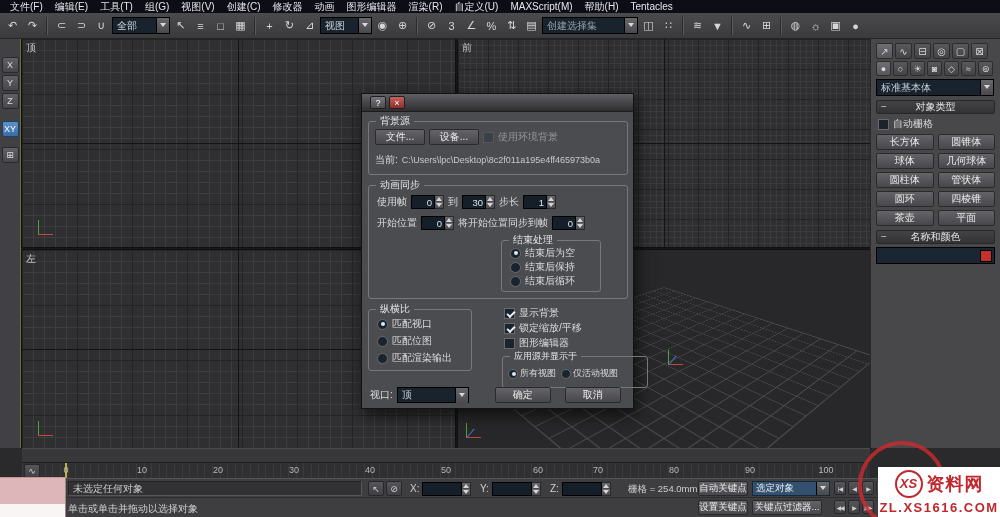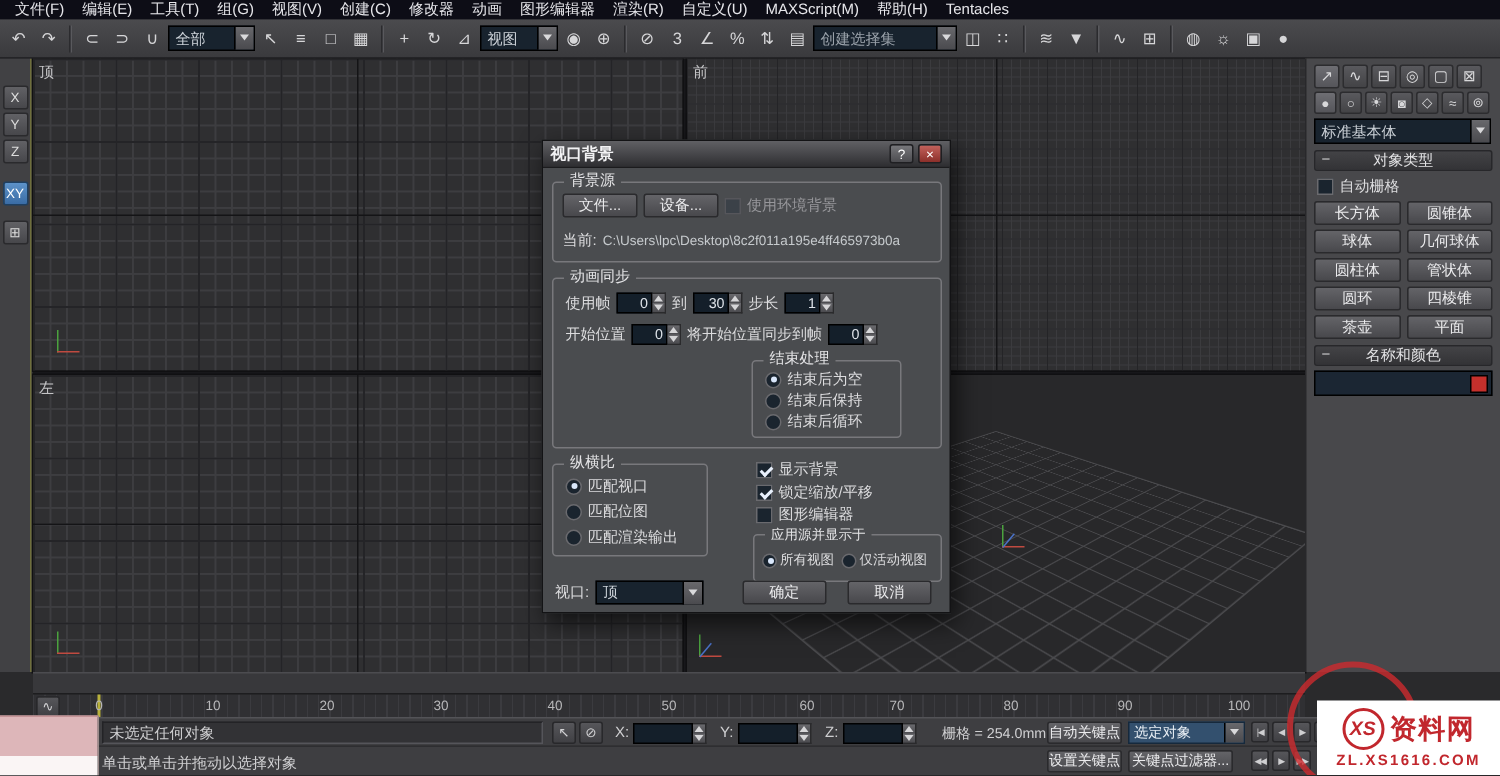--- a/index.html
+++ b/index.html
@@ -94,21 +94,21 @@
 
 .pinkwin{left:0;top:477px;width:66px;height:40px;z-index:70;border-right:1px solid #9a8a8a}
 .pinktop{position:absolute;left:0;top:0;width:100%;height:27px;background:#ddb6b9;border-top:1px solid #c49396}
 .pinkbot{position:absolute;left:0;top:27px;width:100%;height:13px;background:#faf5f5}
 .wm{left:850px;top:427px;width:150px;height:90px;z-index:100;pointer-events:none}
 .wmring{position:absolute;left:8px;top:14px;width:88px;height:88px;border:4px solid rgba(205,42,46,.8);border-radius:50%}
 .wmbox{position:absolute;left:28px;top:40px;width:122px;height:50px;background:#fff;display:flex;flex-direction:column;align-items:center;justify-content:center}
 .wmrow{display:flex;align-items:center;gap:4px}
 .wmlogo{width:28px;height:28px;border:2px solid #c1272d;border-radius:50%;color:#c1272d;font-weight:bold;font-style:italic;font-size:13px;display:flex;align-items:center;justify-content:center}
 .wmbrand{color:#c1272d;font-weight:bold;font-size:18px;letter-spacing:1px}
-.wmurl{color:#c1272d;font-weight:bold;font-size:10px;letter-spacing:1.5px;margin-top:2px}
+.wmurl{color:#c1272d;font-weight:bold;font-size:13px;letter-spacing:1.5px;margin-top:2px}
 </style>
 </head>
 <body>
 
 <div class="abs" style="left:0;top:0;width:1000px;height:517px;background:#2a2a2c">
 
   <div class="abs menubar">
     <span class="mi">文件(F)</span>
     <span class="mi">编辑(E)</span>
     <span class="mi">工具(T)</span>
@@ -348,21 +348,20 @@
     <span class="slab" style="left:68px;top:4px">单击或单击并拖动以选择对象</span>
     <span class="btn sbtn" style="left:698px;top:2px;width:50px">设置关键点</span>
     <span class="btn sbtn" style="left:752px;top:2px;width:70px">关键点过滤器...</span>
     <span class="tcell" style="left:834px;top:2px">◀◀</span>
     <span class="tcell" style="left:848px;top:2px">▶</span>
     <span class="tcell" style="left:862px;top:2px">▶▶</span>
   </div>
 
   <div class="abs dialog">
     <div class="dtitle">
-      <span class="t">视口背景</span>
       <span class="dbtn">?</span>
       <span class="dbtn close">×</span>
     </div>
 
     <div class="grp" style="left:6px;top:27px;width:260px;height:54px">
       <span class="grp-t">背景源</span>
       <div class="drow" style="left:6px;top:7px">
         <span class="btn" style="width:50px;height:16px">文件...</span>
         <span class="btn" style="width:50px;height:16px">设备...</span>
         <span class="cb dis"></span>
@@ -459,21 +458,21 @@
       </div>
     <div class="drow" style="left:142px;top:227px">
         <span class="cb on"></span>
         <span class="dlabel">锁定缩放/平移</span>
       </div>
     <div class="drow" style="left:142px;top:242px">
         <span class="cb"></span>
         <span class="dlabel">图形编辑器</span>
       </div>
 
-    <div class="grp" style="left:140px;top:262px;width:126px;height:32px">
+    <div class="grp" style="left:140px;top:262px;width:146px;height:32px">
       <span class="grp-t" style="font-size:9px">应用源并显示于</span>
       <div class="drow" style="left:5px;top:10px;gap:2px;font-size:9px">
         <span class="rb on" style="width:10px;height:10px"></span>
           <span class="dlabel" style="font-size:9px">所有视图</span>
         <span class="rb" style="width:10px;height:10px;margin-left:3px"></span>
           <span class="dlabel" style="font-size:9px">仅活动视图</span>
       </div>
     </div>
 
     <div class="drow" style="left:8px;top:293px">

